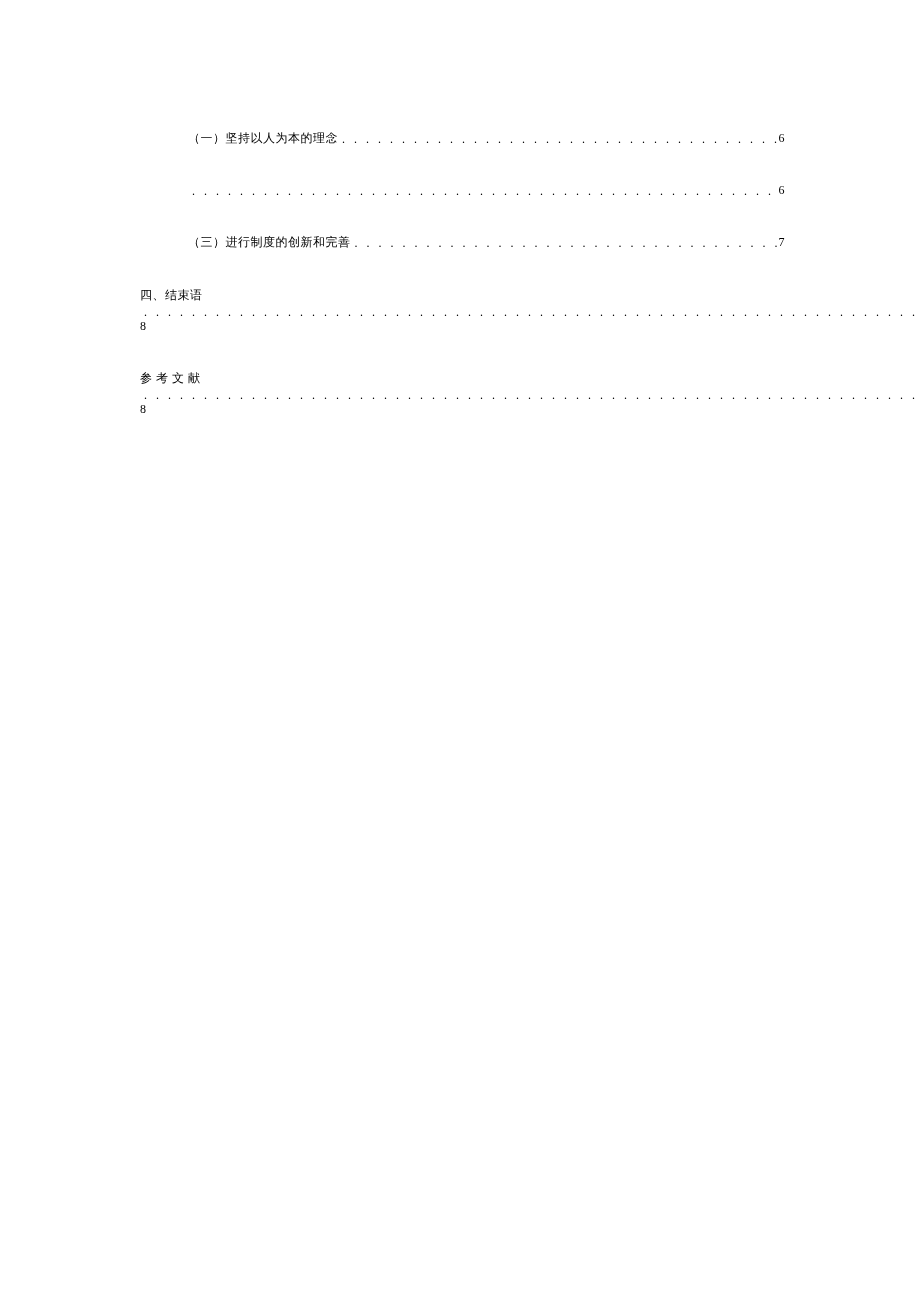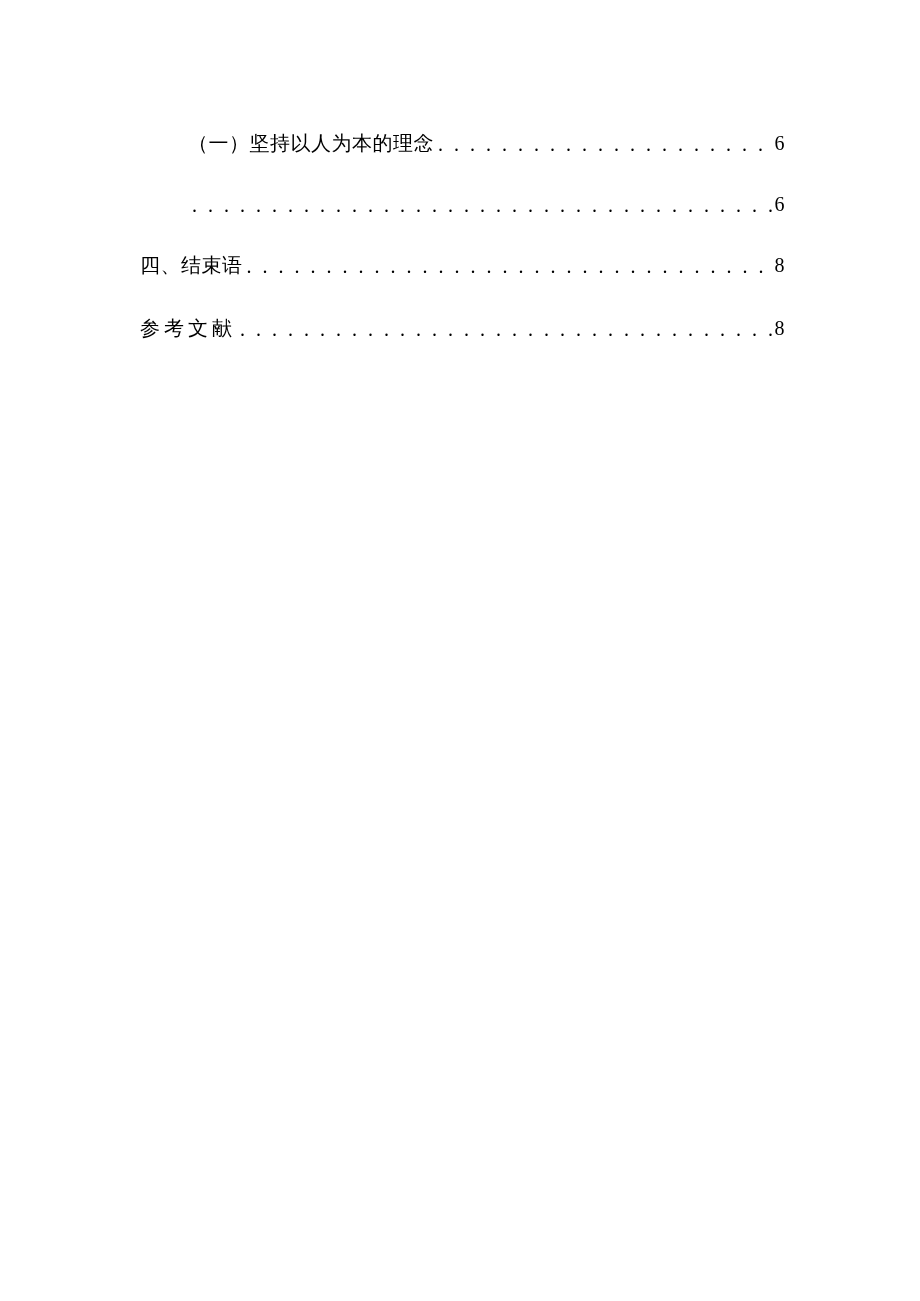--- a/index.html
+++ b/index.html
@@ -14,29 +14,30 @@
       height: 1301px;
       position: relative;
     }
     .page {
       padding: 130px 135px 0 140px;
     }
     .toc-entry {
       display: flex;
       align-items: baseline;
       margin-bottom: 36px;
-      font-size: 20px;
+      font-size: 12px;
       color: #000000;
       letter-spacing: 0.5px;
     }
     .toc-entry.level-2 {
       padding-left: 48px;
     }
     .toc-entry.level-1 {
       padding-left: 0;
+      flex-direction: column;
     }
     .toc-label {
       white-space: nowrap;
       flex-shrink: 0;
     }
     .toc-label.spaced {
       letter-spacing: 4px;
     }
     .toc-leader {
       flex: 1;
@@ -65,20 +66,25 @@
     <span class="toc-label">（一）坚持以人为本的理念</span>
     <span class="toc-leader"></span>
     <span class="toc-page">6</span>
   </div>
 
   <div class="toc-entry level-2">
     <span class="toc-leader"></span>
     <span class="toc-page">6</span>
   </div>
 
+  <div class="toc-entry level-2">
+    <span class="toc-label">（三）进行制度的创新和完善</span>
+    <span class="toc-leader"></span>
+    <span class="toc-page">7</span>
+  </div>
 
   <div class="toc-entry level-1">
     <span class="toc-label">四、结束语</span>
     <span class="toc-leader"></span>
     <span class="toc-page">8</span>
   </div>
 
   <div class="toc-entry level-1">
     <span class="toc-label spaced">参考文献</span>
     <span class="toc-leader"></span>

